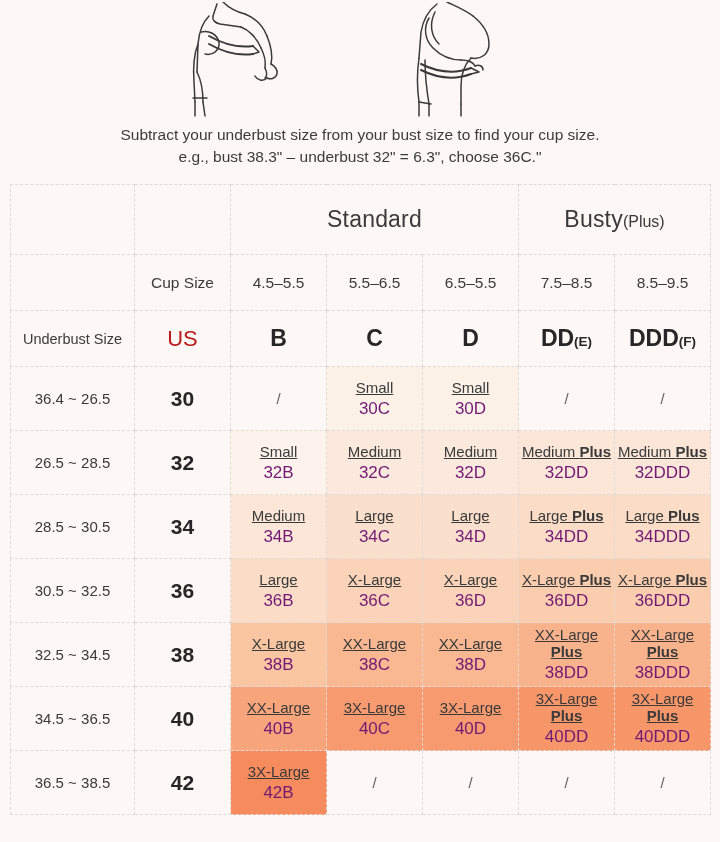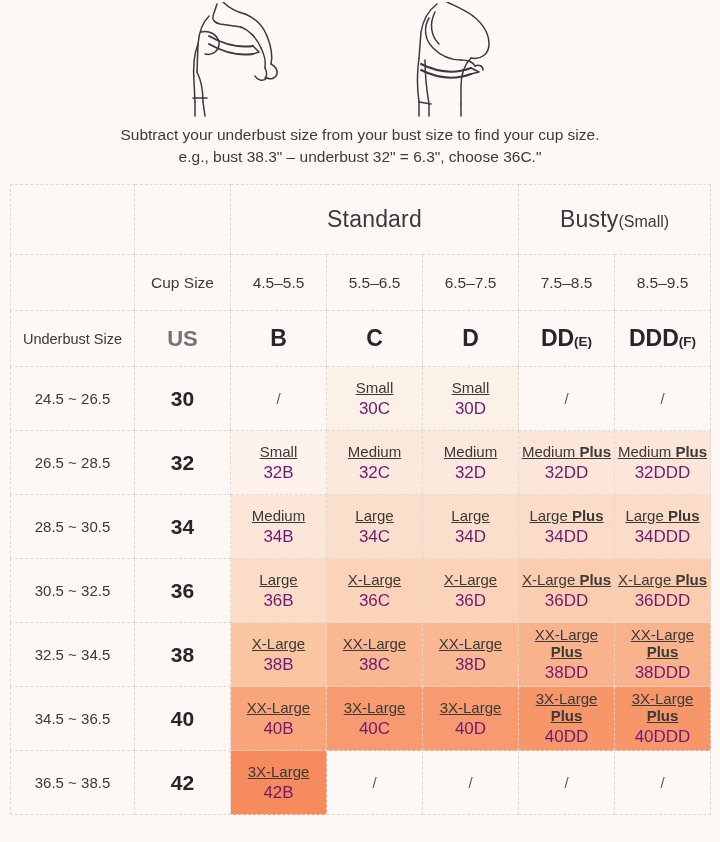--- a/index.html
+++ b/index.html
@@ -69,21 +69,21 @@
   .grp-label {
     font-size: 23px;
     color: #3a3a3a;
     letter-spacing: .2px;
   }
   .row-cup td { height: 56px; font-size: 15.5px; color: #3a3a3a; }
   .cup-size-label { font-size: 15.5px; color: #3a3a3a; margin-top: 6px; }
 
   .row-us td { height: 56px; }
   .underbust-label { font-size: 14.5px; color: #3a3a3a; }
-  .us-strong { font-size: 22px; font-weight: bold; color: #737373; }
+  .us-strong { font-size: 22px; font-weight: normal; color: #b91c1c; }
   .cupletter { font-size: 23px; font-weight: bold; color: #262626; }
   .cupletter .paren { font-size: 13.5px; font-weight: bold; vertical-align: baseline; }
 
   .data-row td { height: 64px; }
   .band { font-size: 21px; font-weight: bold; color: #262626; margin-top: 29px; }
   .range { font-size: 15px; color: #3a3a3a; }
   .cell-inner {
     display: flex;
     flex-direction: column;
     align-items: center;
@@ -180,52 +180,52 @@
           <col class="c6">
       </colgroup>
       <tbody>
         <tr class="row-group-head">
           <td class="empty"></td>
           <td class="empty"></td>
           <td colspan="3">
             <span class="grp-label">Standard</span>
           </td>
           <td colspan="2">
-            <span class="grp-label">Busty</span><span class="sub">(Small)</span>
+            <span class="grp-label">Busty</span><span class="sub">(Plus)</span>
           </td>
         </tr>
 
         <tr class="row-cup">
           <td class="empty"></td>
           <td>
             <span class="cup-size-label">Cup Size</span>
           </td>
           <td><span>4.5–5.5</span></td>
           <td><span>5.5–6.5</span></td>
-          <td><span>6.5–7.5</span></td>
+          <td><span>6.5–5.5</span></td>
           <td><span>7.5–8.5</span></td>
           <td><span>8.5–9.5</span></td>
         </tr>
 
         <tr class="row-us">
           <td>
             <span class="underbust-label">Underbust Size</span>
           </td>
           <td>
             <span class="us-strong">US</span>
           </td>
           <td><span class="cupletter"><span>B</span><span class="paren"></span></span></td>
           <td><span class="cupletter"><span>C</span><span class="paren"></span></span></td>
           <td><span class="cupletter"><span>D</span><span class="paren"></span></span></td>
           <td><span class="cupletter"><span>DD</span><span class="paren">(E)</span></span></td>
           <td><span class="cupletter"><span>DDD</span><span class="paren">(F)</span></span></td>
         </tr>
 
       <tr class="data-row">
-            <td><span class="range">24.5 ~ 26.5</span></td>
+            <td><span class="range">36.4 ~ 26.5</span></td>
             <td><span class="band">30</span></td>
             <td style="background: rgb(253, 248, 246);">
               <div class="cell-inner">
                 <span class="slash">/</span>
               </div>
             </td>
             <td style="background: rgb(252, 241, 231);">
               <div class="cell-inner">
                 <span class="cell-name">Small</span>
                 <span class="cell-code">30C</span>

